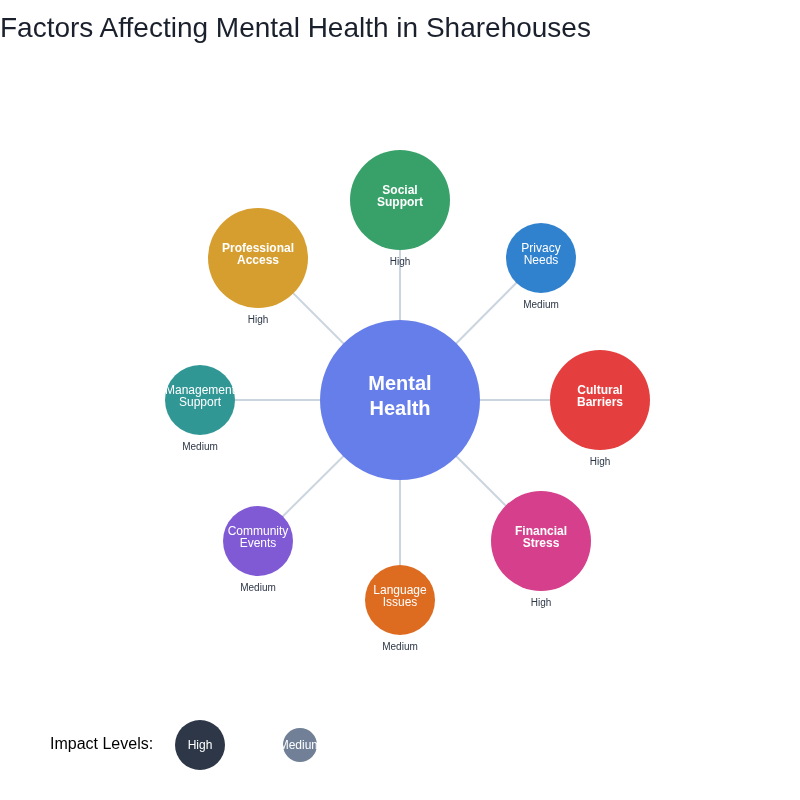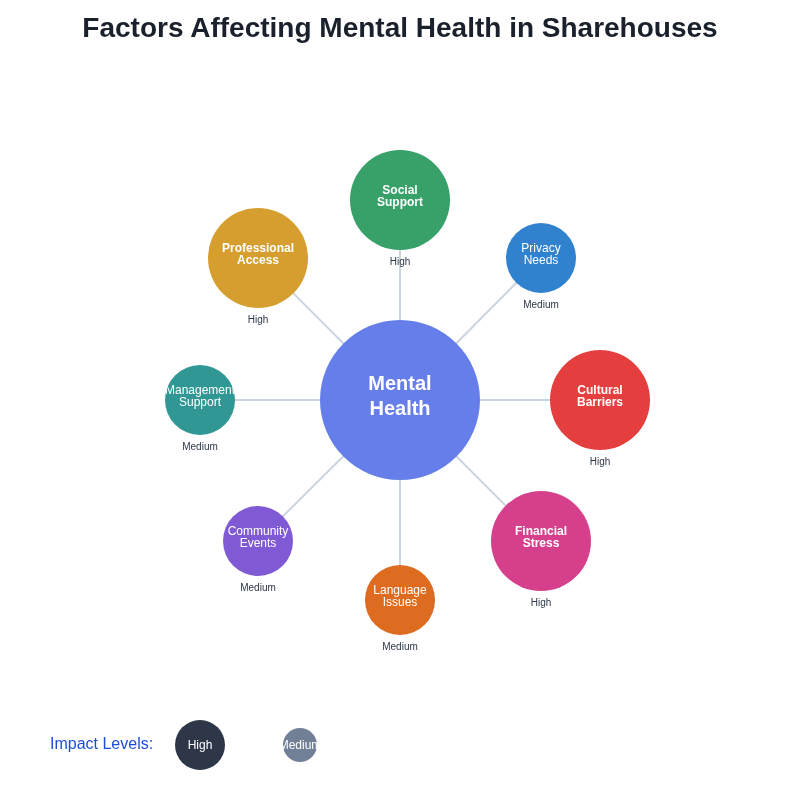--- a/index.html
+++ b/index.html
@@ -1,19 +1,19 @@
 <!DOCTYPE html>
 <html><head>
 <meta charset="utf-8">
 <style>
   html, body { margin:0; padding:0; background:#ffffff; }
   body { width:800px; height:800px; position:relative; overflow:hidden; font-family:"Liberation Sans", sans-serif; }
-  .title { position:absolute; top:12px; left:0; width:800px; text-align:center; font-size:28px; font-weight:bold; color:#1a202c; }
+  .title { position:absolute; top:12px; left:0; width:800px; text-align:left; font-size:28px; font-weight:normal; color:#1a202c; }
   svg.diagram { position:absolute; left:0; top:0; }
-  .legend-label { position:absolute; left:50px; top:735px; font-size:16px; color:#1d4ed8;text-align:center; }
+  .legend-label { position:absolute; left:50px; top:735px; font-size:16px; color:#000000;text-align:center; }
 </style>
 </head>
 <body>
 
 <div class="title">Factors Affecting Mental Health in Sharehouses</div>
 <svg class="diagram" width="800" height="800">
     <line x1="400" y1="400" x2="400" y2="200" stroke="#cbd5e0" stroke-width="2"></line>
     <line x1="400" y1="400" x2="541" y2="258" stroke="#cbd5e0" stroke-width="2"></line>
     <line x1="400" y1="400" x2="600" y2="400" stroke="#cbd5e0" stroke-width="2"></line>
     <line x1="400" y1="400" x2="541" y2="541" stroke="#cbd5e0" stroke-width="2"></line>

